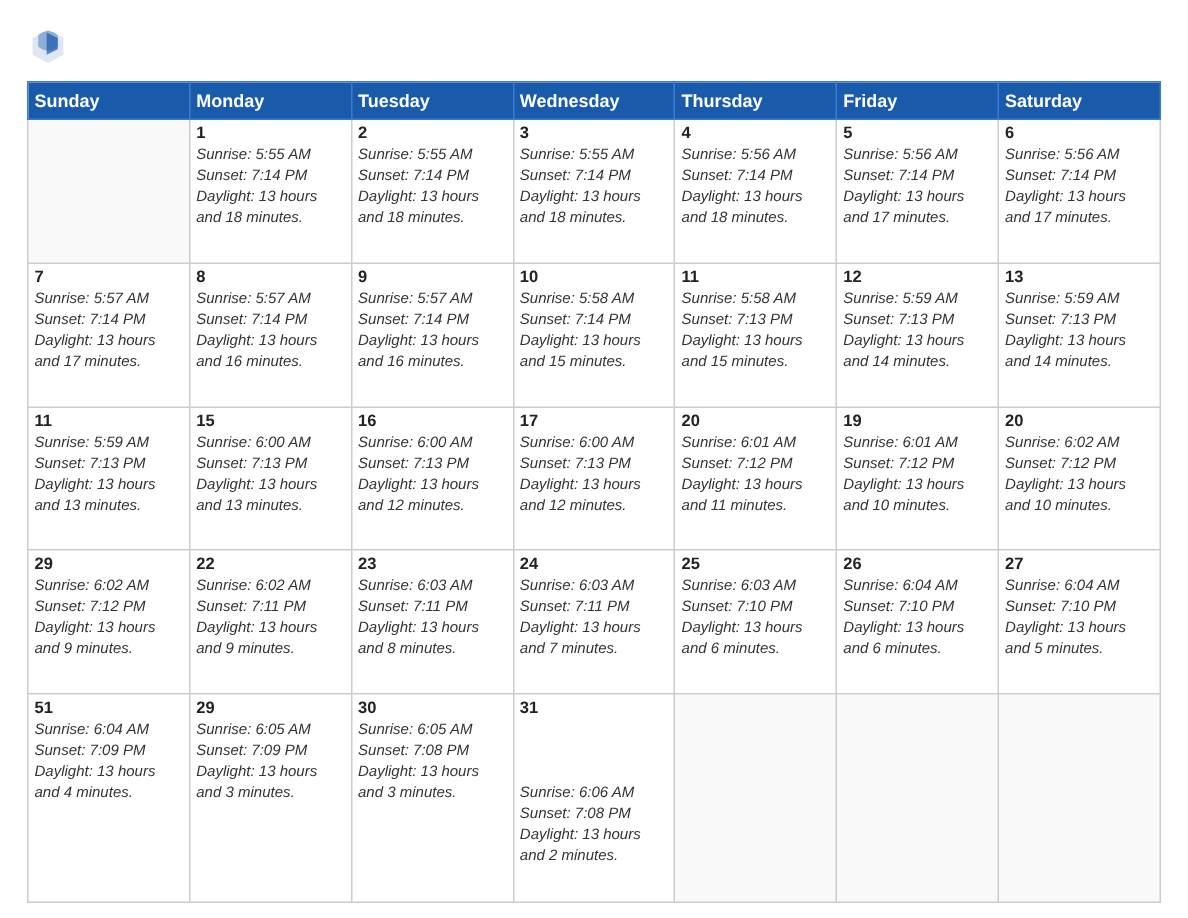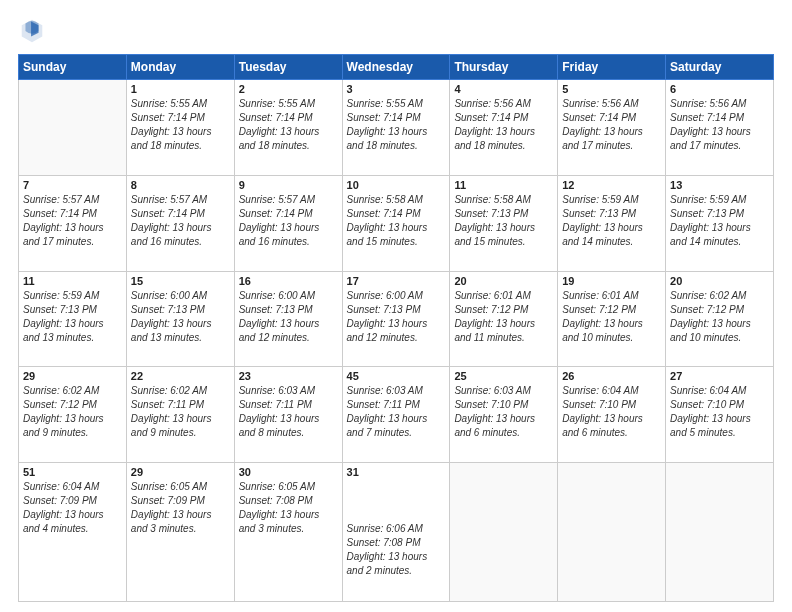--- a/index.html
+++ b/index.html
@@ -298,21 +298,21 @@
 and 9 minutes.</div>
           </td>
           <td>
             <span class="day-num">23</span>
             <div class="day-info" style="white-space: pre-line;">Sunrise: 6:03 AM
 Sunset: 7:11 PM
 Daylight: 13 hours
 and 8 minutes.</div>
           </td>
           <td>
-            <span class="day-num">45</span>
+            <span class="day-num">24</span>
             <div class="day-info" style="white-space: pre-line;">Sunrise: 6:03 AM
 Sunset: 7:11 PM
 Daylight: 13 hours
 and 7 minutes.</div>
           </td>
           <td>
             <span class="day-num">25</span>
             <div class="day-info" style="white-space: pre-line;">Sunrise: 6:03 AM
 Sunset: 7:10 PM
 Daylight: 13 hours

